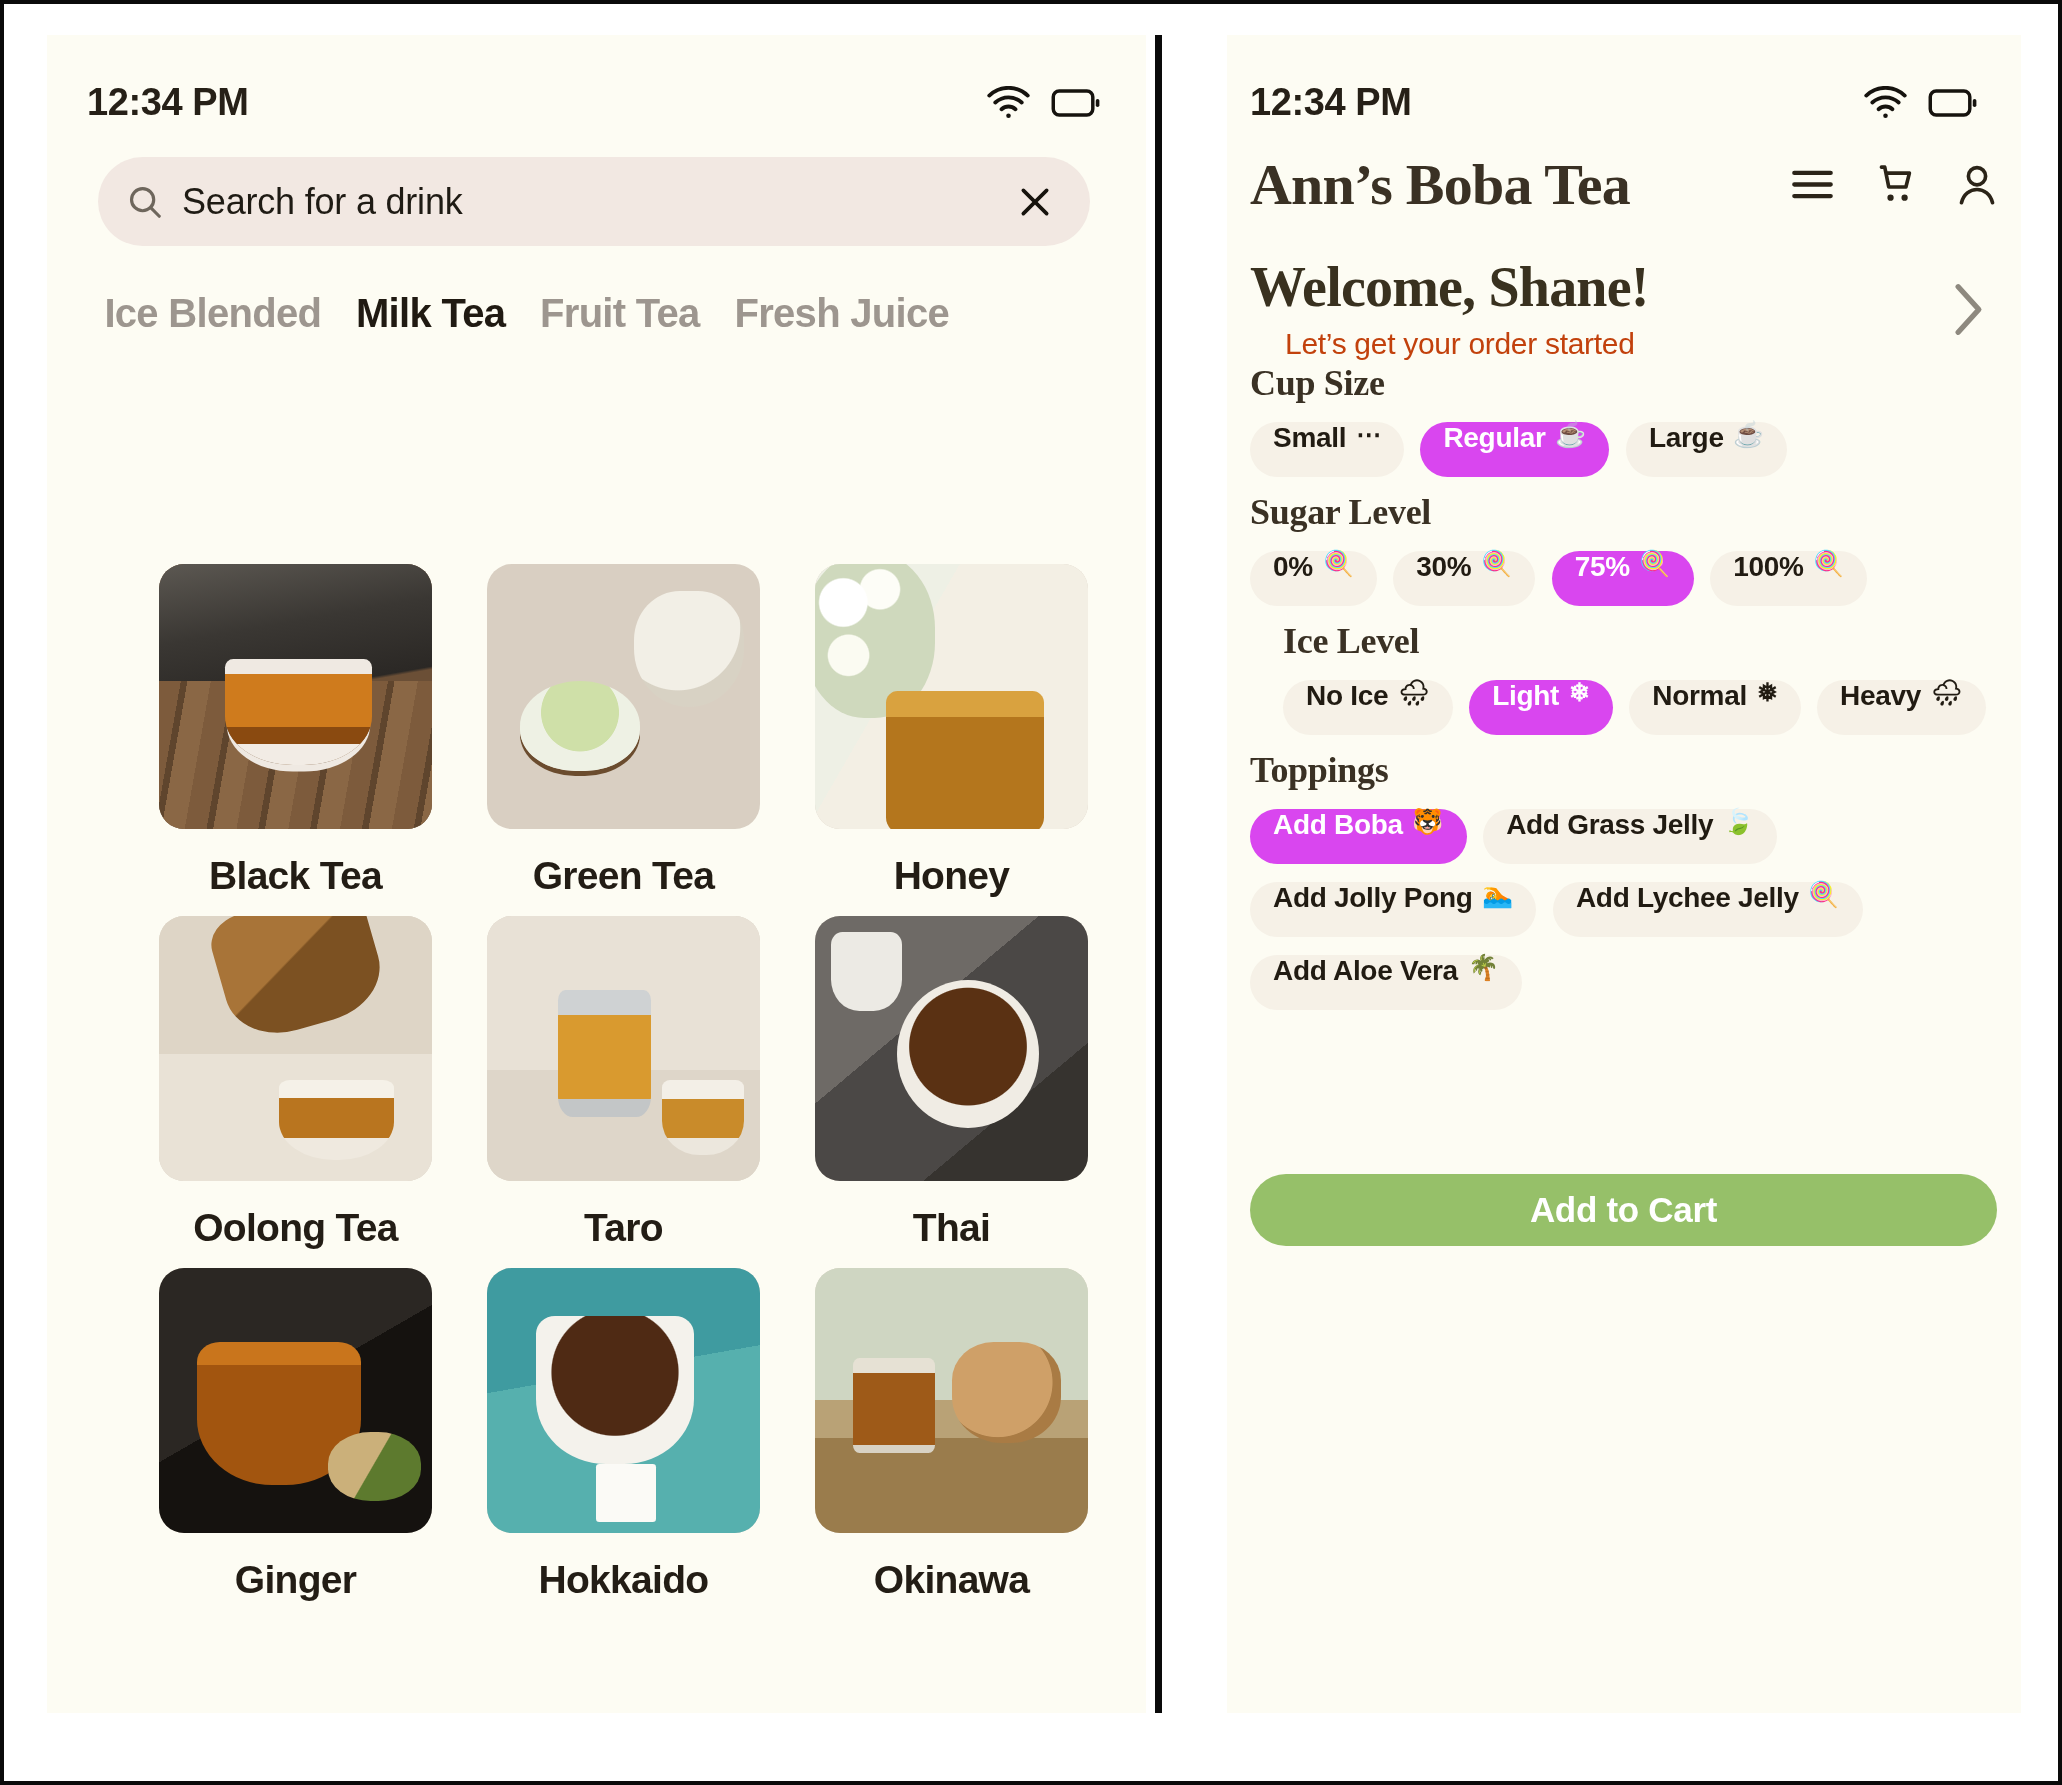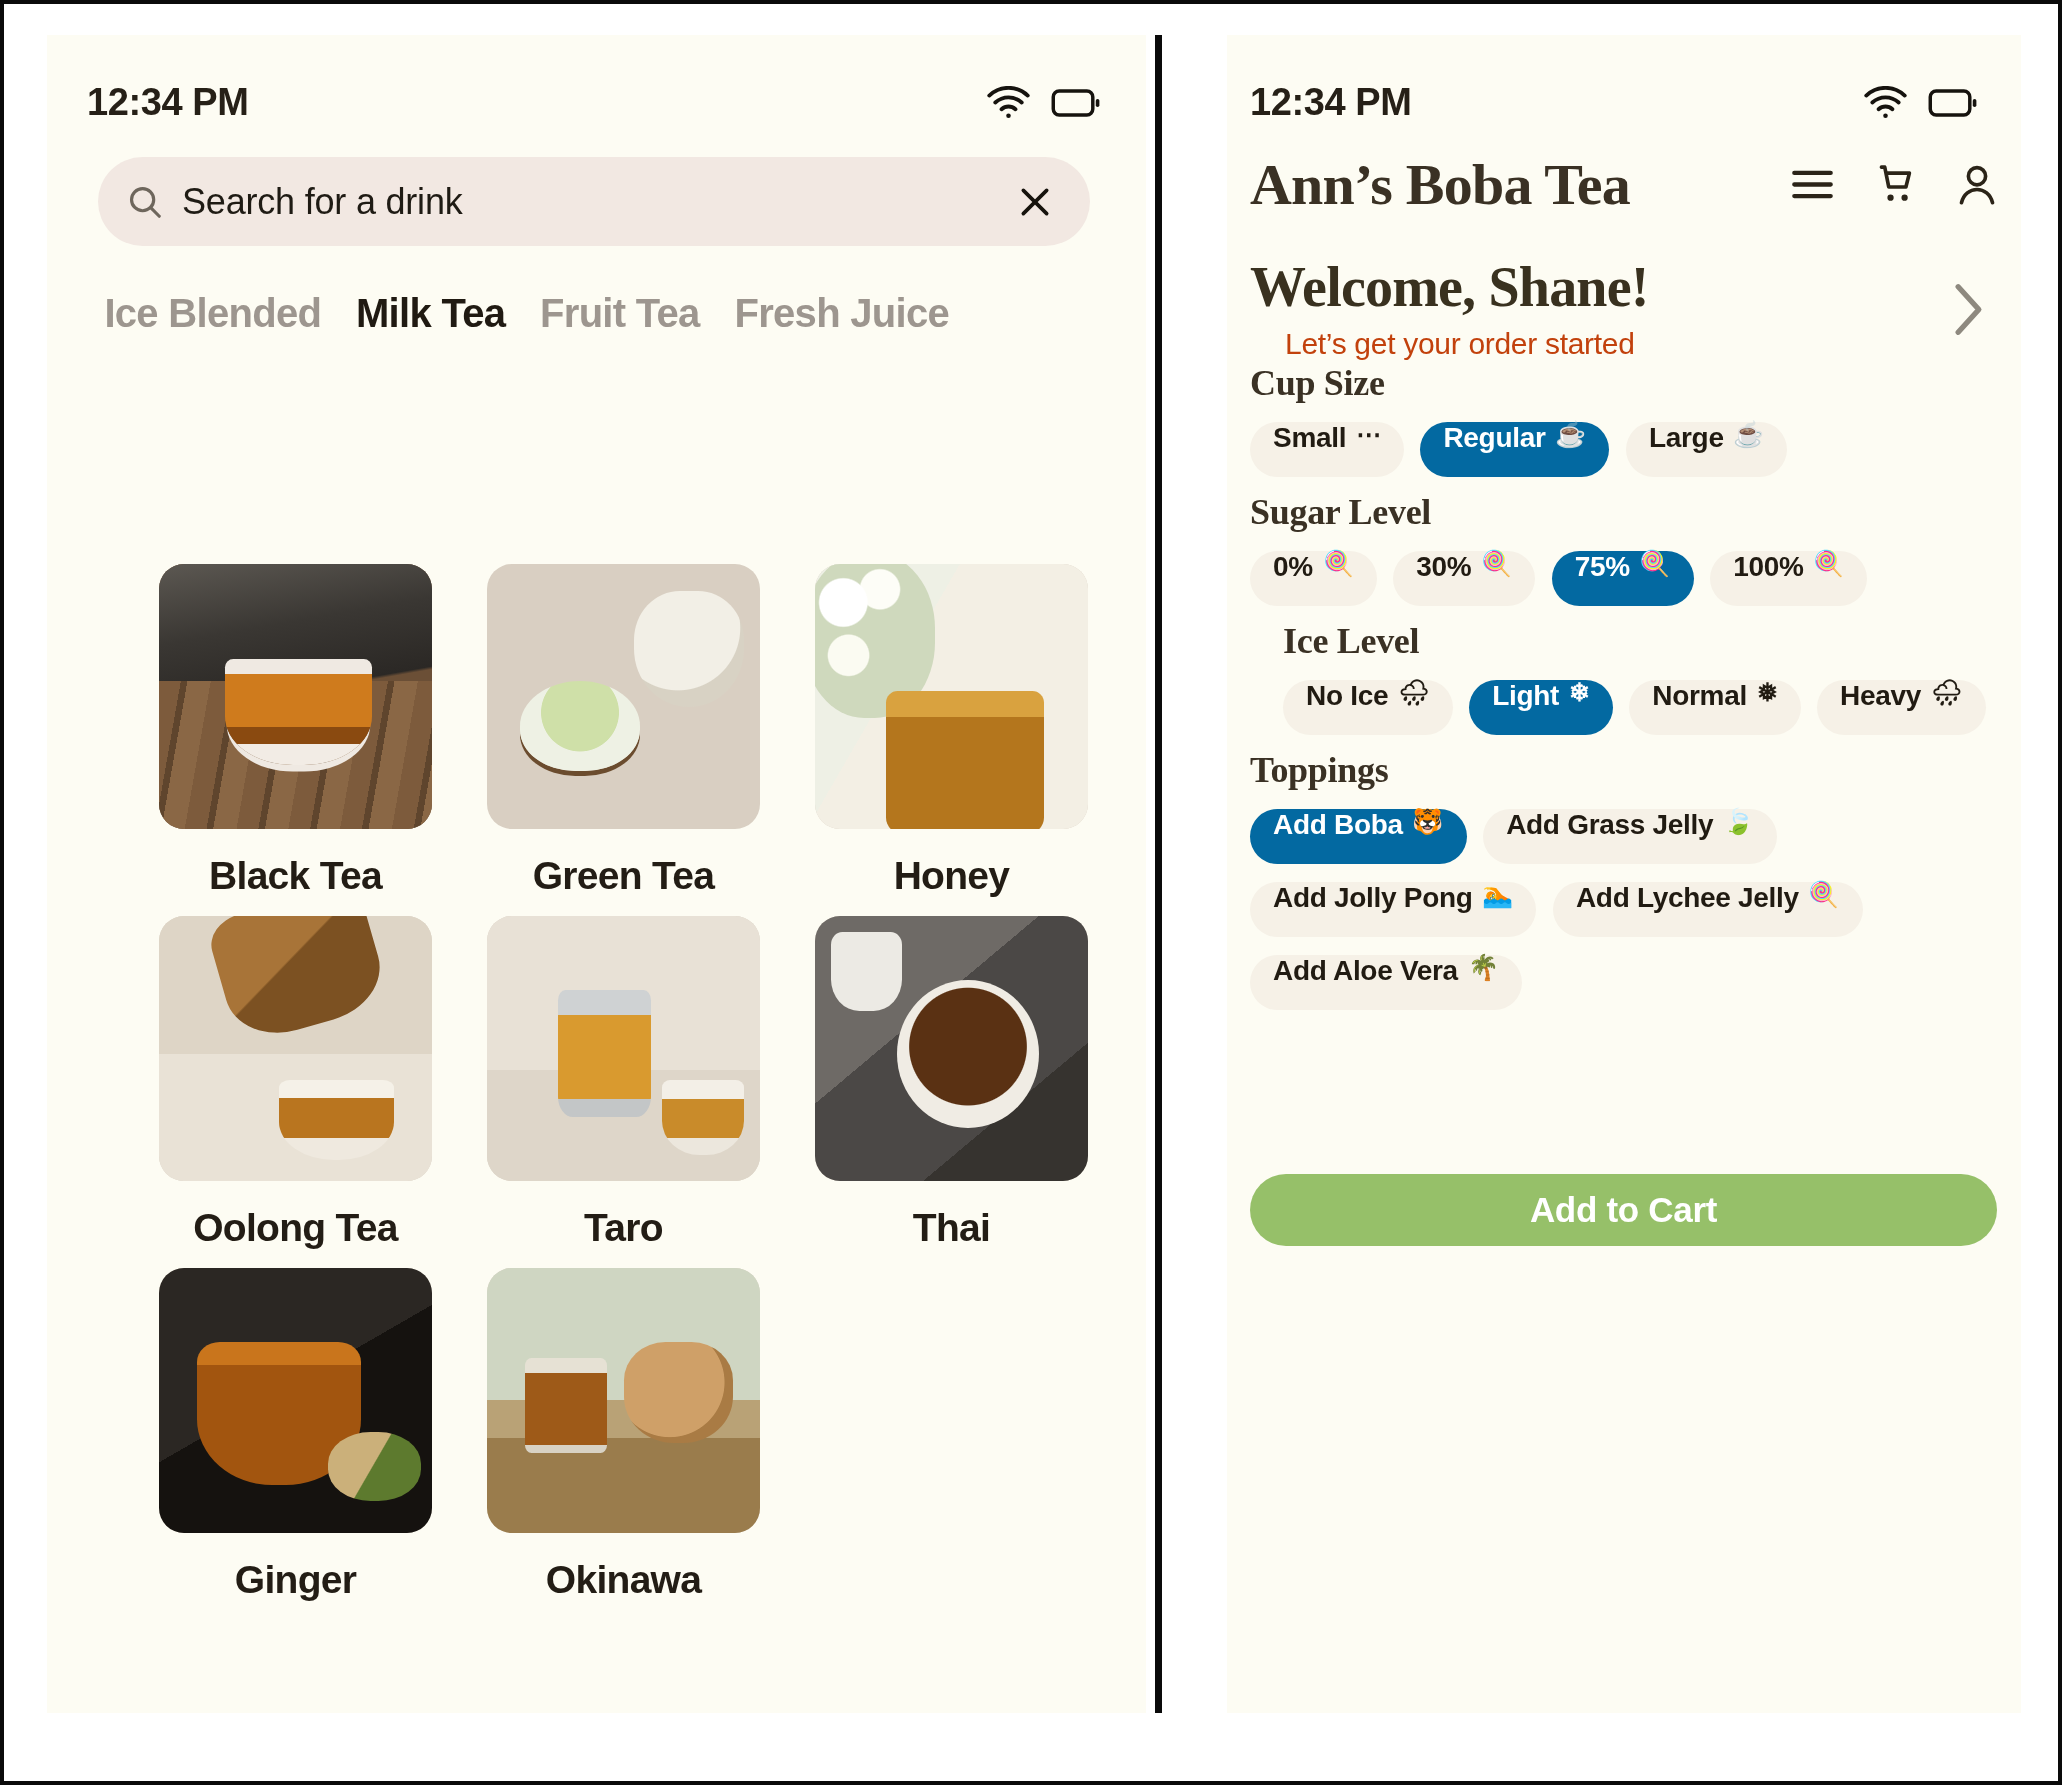--- a/index.html
+++ b/index.html
@@ -355,21 +355,21 @@
     padding: 0 23px;
     border-radius: 30px;
     background: #f6f1e7;
     color: #211b12;
     font-size: 28px;
     font-weight: 700;
     letter-spacing: -0.3px;
     white-space: nowrap;
   }
   .chip.selected {
-    background: #0369a1;
+    background: #d946ef;
     color: #ffffff;
   }
   .chip-ico {
     font-size: 25px;
     line-height: 1;
     display: inline-block;
   }
 
   #sec-cup      { top: 327px; }
   #sec-sugar    { top: 456px; }
@@ -480,20 +480,26 @@
         <div class="tile-label">Thai</div>
       </div>
 
       <div class="tile">
         <div class="thumb">
             <div class="ph ph-ginger"></div>
           </div>
         <div class="tile-label">Ginger</div>
       </div>
 
+      <div class="tile">
+        <div class="thumb">
+            <div class="ph ph-hokkaido"></div>
+          </div>
+        <div class="tile-label">Hokkaido</div>
+      </div>
 
       <div class="tile">
         <div class="thumb">
             <div class="ph ph-okinawa"></div>
           </div>
         <div class="tile-label">Okinawa</div>
       </div>
 
     </div>
   </div>

